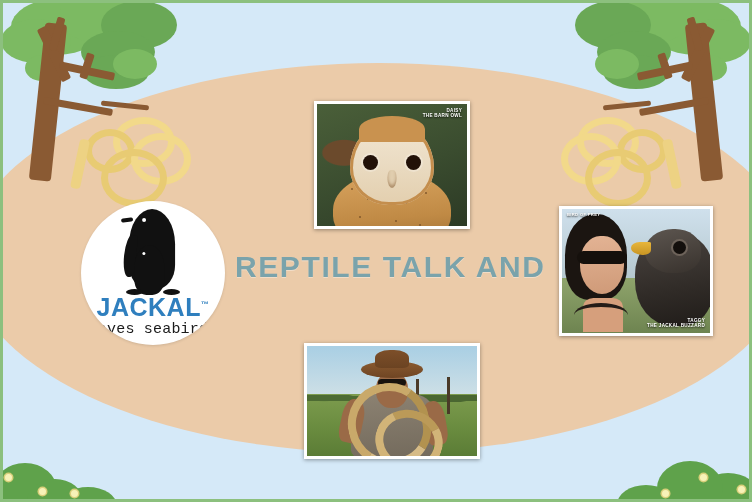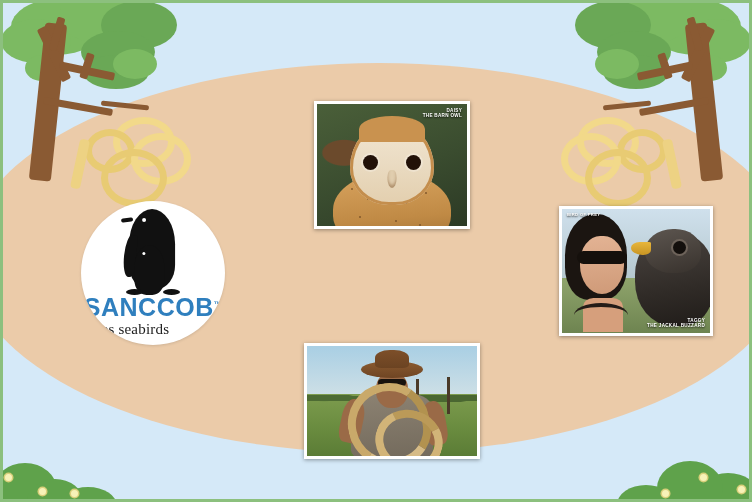--- a/index.html
+++ b/index.html
@@ -230,23 +230,23 @@
   .peng-feet span{position:absolute;bottom:0;width:17px;height:6px;
     background:#111111;border-radius:50%;}
   .peng-feet span.a{left:0;} .peng-feet span.b{right:0;}
   #logo-word{
     position:absolute;left:0;top:92px;width:100%;text-align:center;
     color:#2f7fbe;font-weight:bold;font-size:25px;letter-spacing:.5px;
     font-family:"Liberation Sans",sans-serif;
   }
   #logo-tm{font-size:8px;vertical-align:super;font-weight:bold;}
   #logo-tag{
-    position:absolute;left:0;top:120px;width:100%;text-align:left;
+    position:absolute;left:0;top:120px;width:100%;text-align:center;
     color:#1b1b1b;font-size:15px;letter-spacing:.2px;
-    font-family:Liberation Serif, serif;
+    font-family:Liberation Mono, monospace;
   }
 
   
   #title{
     position:absolute;left:232px;top:246px;width:308px;
     text-align:center;color:#7aa3ab;
     font-family:"Liberation Sans",sans-serif;
     font-weight:bold;font-size:30px;line-height:1.22;
     letter-spacing:1.6px;
     text-shadow:0 1px 0 rgba(255,255,255,.35);
@@ -350,21 +350,21 @@
     <div class="peng-wrap">
       <div class="peng-adult">
         <div class="peng-adult-flipper"></div>
       </div>
       <div class="peng-chick"></div>
       <div class="peng-feet">
         <span class="a"></span>
           <span class="b"></span>
       </div>
     </div>
-    <div id="logo-word"><span>SANCCOB</span><span id="logo-tm">™</span></div>
+    <div id="logo-word"><span>JACKAL</span><span id="logo-tm">™</span></div>
     <div id="logo-tag">saves seabirds</div>
   </div>
 
   <div class="photo" id="photo-owl">
     <div class="inner">
       <div class="owl-bg"></div>
       <div class="owl-body">
         <span class="owl-speck" style="left:18px;top:16px;"></span>
         <span class="owl-speck" style="left:34px;top:26px;"></span>
         <span class="owl-speck" style="left:54px;top:14px;"></span>
@@ -419,15 +419,16 @@
       <div class="sn-arm-r"></div>
       <div class="sn-head"></div>
       <div class="sn-hat"></div>
       <div class="sn-glasses"></div>
       <div class="sn-python"></div>
       <div class="sn-python2"></div>
     </div>
   </div>
 
   <div id="title">
+    <span class="ln">REPTILE TALK AND</span>
   </div>
 
 </div>
 
 </body></html>

